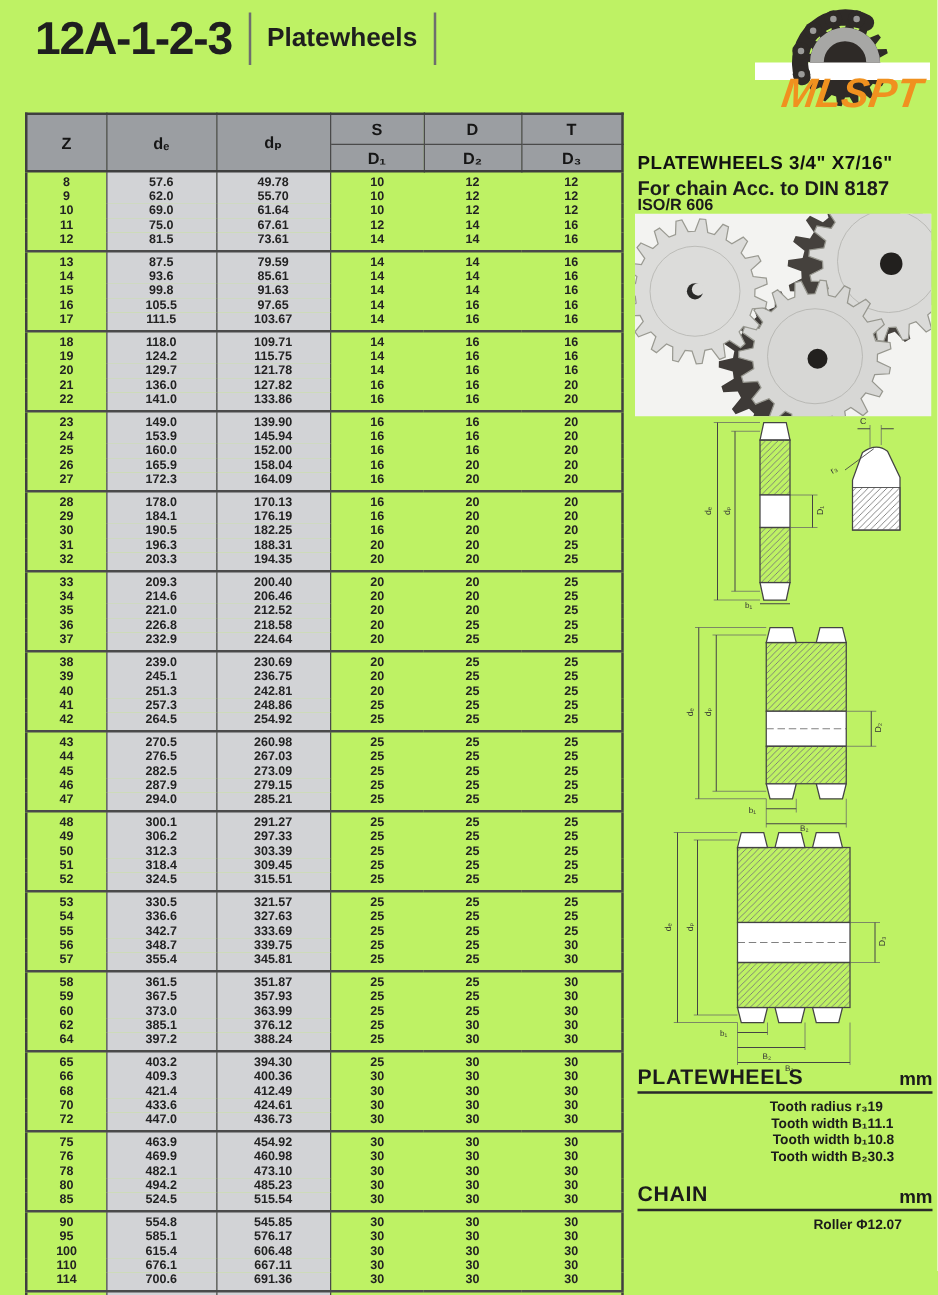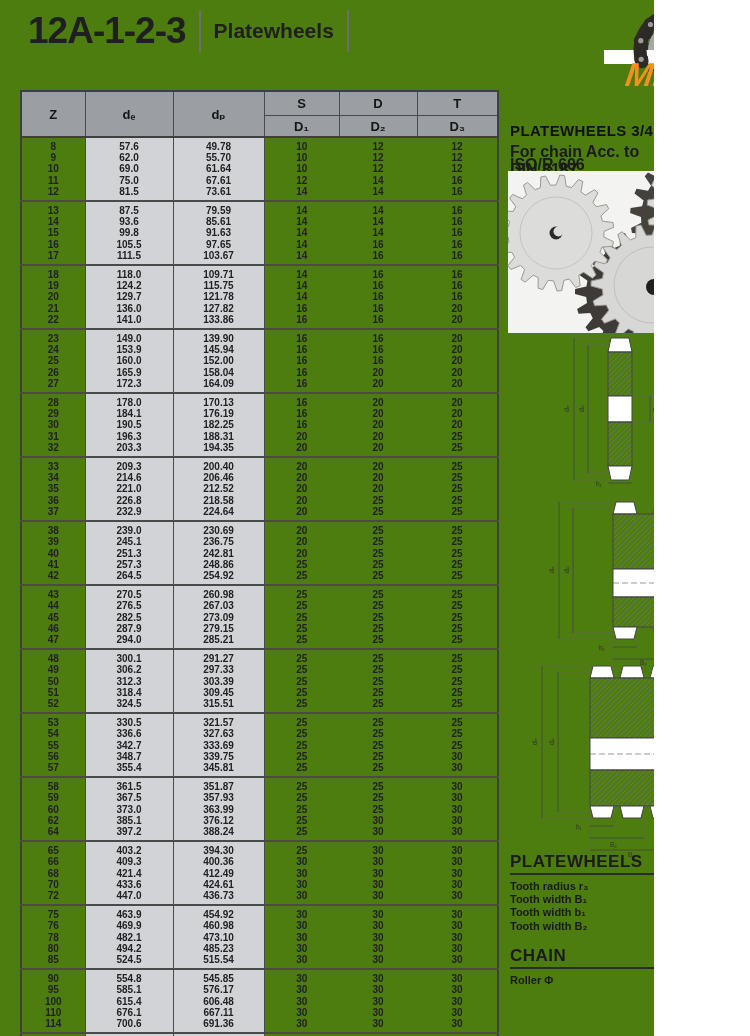--- a/index.html
+++ b/index.html
@@ -1,17 +1,17 @@
 <!DOCTYPE html>
 <html><head>
 <meta charset="utf-8">
 <style>
   html,body{margin:0;padding:0;background:#fff;}
   body{font-family:"Liberation Sans","DejaVu Sans",sans-serif;color:#1b1b1b;}
-  #page{position:relative;width:654px;height:1036px;background:#4d7c0f;overflow:hidden;}
+  #page{position:relative;width:750px;height:1036px;background:#bef264;overflow:hidden;}
 
   
   #title-block{position:absolute;left:28px;top:10px;display:flex;align-items:center;gap:13px;}
   #main-title{font-size:37px;font-weight:bold;letter-spacing:-1px;color:#1f1f1f;}
   .title-bar{width:2px;height:42px;background:#6e6e6e;}
   #sub-title{font-size:21px;font-weight:bold;color:#1f1f1f;}
   #logo{position:absolute;left:604px;top:2px;width:140px;height:88px;}
 
   
   #spec-table{position:absolute;left:20px;top:90px;width:477px;border-collapse:collapse;table-layout:fixed;border:2px solid #3f3f3f;}
@@ -22,36 +22,36 @@
   #spec-table tbody{border-top:2px solid #4a4a4a;}
   #spec-table td{padding:0;text-align:center;font-size:10px;font-weight:bold;line-height:11.2px;color:#222;}
   #spec-table tbody tr:first-child td{padding-top:3px;}
   #spec-table tbody tr:last-child td{padding-bottom:3px;}
   td.c-z{border-right:1.3px solid #4a4a4a;}
   td.shade{background:#d2d3d6;border-right:1.3px solid #4a4a4a;}
 
   
   #rp-heading{position:absolute;left:510px;top:122px;width:238px;font-size:15px;font-weight:bold;letter-spacing:.4px;color:#111;}
   #rp-line1{position:absolute;left:510px;top:143px;font-size:16px;font-weight:bold;}
-  #rp-line2{position:absolute;left:510px;top:156px;font-size:16px;font-weight:bold;}
+  #rp-line2{position:absolute;left:510px;top:156px;font-size:13px;font-weight:bold;}
   #photo{position:absolute;left:508px;top:171px;width:237px;height:162px;background:#f3f3f1;overflow:hidden;}
   .drawing{position:absolute;}
   #drawing-1{left:558px;top:332px;width:185px;height:156px;}
   #drawing-2{left:543px;top:494px;width:200px;height:172px;}
   #drawing-3{left:528px;top:658px;width:215px;height:200px;}
   .drawing text{font-family:"Liberation Sans","DejaVu Sans",sans-serif;fill:#333;}
 
   
   #spec-lists{position:absolute;left:510px;top:852px;width:236px;}
   .spec-head{display:flex;justify-content:space-between;align-items:flex-end;border-bottom:2.5px solid #2a2a2a;padding-bottom:1px;}
   .spec-title{font-size:17px;font-weight:bold;letter-spacing:.5px;}
   .spec-unit{font-size:15px;font-weight:bold;}
   .spec-rows{margin-top:5px;}
   .spec-row{display:flex;font-size:11px;font-weight:bold;line-height:13.2px;}
-  .spec-label{flex:1;}
+  .spec-label{flex:1;text-align:right;}
   .spec-value{width:52px;}
   #chain-spec{margin-top:13px;}
 </style>
 </head>
 <body>
 
 <div id="page">
 
   <div id="title-block">
     <span id="main-title">12A-1-2-3</span>

